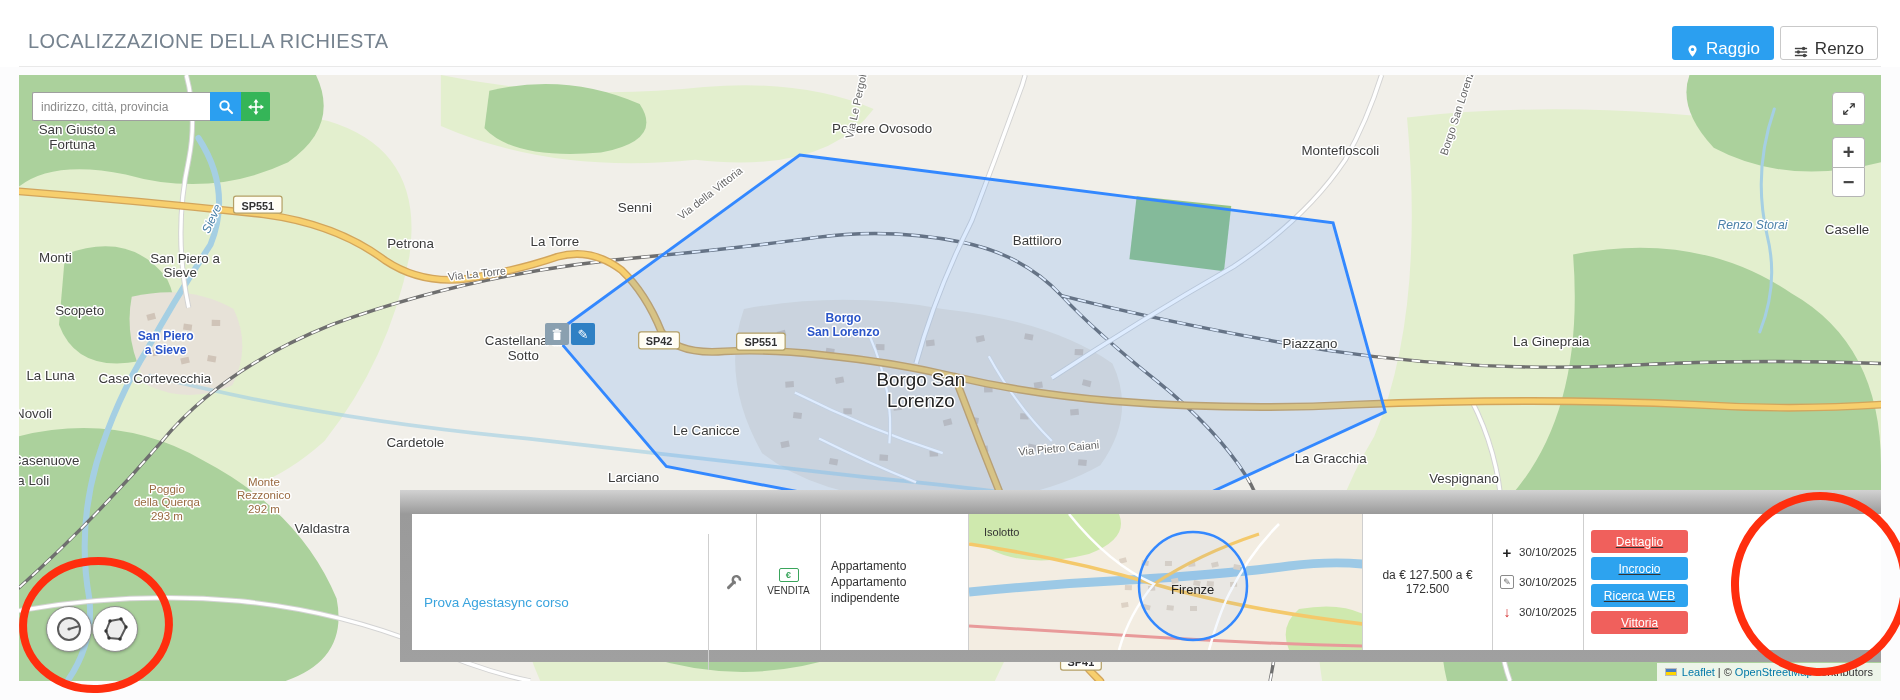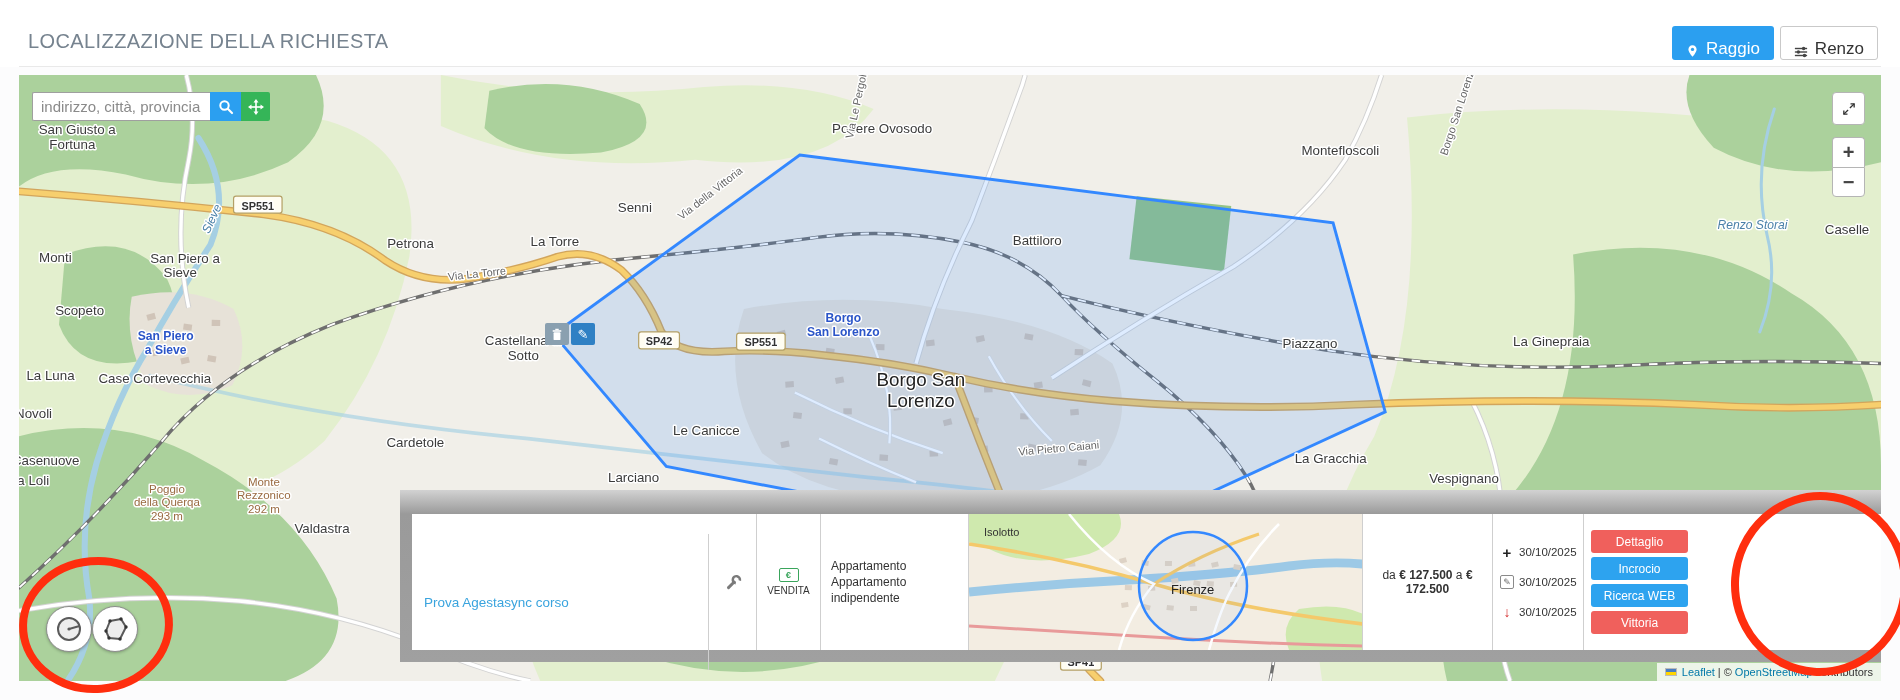--- a/index.html
+++ b/index.html
@@ -33,21 +33,21 @@
   .road-w-c { stroke:#d3d3d3; stroke-width:4.4; fill:none; }
   .road-w   { stroke:#ffffff; stroke-width:2.8; fill:none; }
   .road-t-c { stroke:#dedede; stroke-width:3; fill:none; }
   .road-t   { stroke:#ffffff; stroke-width:1.8; fill:none; }
   .rail     { stroke:#6f6f6f; stroke-width:2.8; fill:none; }
   .rail-d   { stroke:#ffffff; stroke-width:1.6; fill:none; stroke-dasharray:7 7; }
   .river    { stroke:#a5cfe3; fill:none; stroke-linecap:round; }
 
   
   #search-control { position:absolute; left:13px; top:17px; display:flex; z-index:6; }
-  #search-input { width:178px; height:29px; border:1px solid #9f9f9f; border-right:none; padding:0 8px; font-size:15px; color:#333; border-radius:2px 0 0 2px; outline:none; }
+  #search-input { width:178px; height:29px; border:1px solid #9f9f9f; border-right:none; padding:0 8px; font-size:12px; color:#333; border-radius:2px 0 0 2px; outline:none; }
   #search-input::placeholder { color:#8a8a8a; }
   .sq-btn { height:29px; border:none; cursor:pointer; display:flex; align-items:center; justify-content:center; }
   #search-btn { width:31px; background:var(--accent-blue,#2b9ff0); }
   #locate-btn { width:29px; background:var(--success-green,#35b558); border-radius:0 2px 2px 0; }
 
   #fullscreen-btn { position:absolute; right:16px; top:17px; width:33px; height:33px; background:#fff; border:1px solid #b5b5b5; border-radius:4px; z-index:6; display:flex; align-items:center; justify-content:center; cursor:pointer; }
   #zoom-control { position:absolute; right:16px; top:62px; width:33px; z-index:6; }
   .zoom-btn { width:33px; height:30px; background:#fff; border:1px solid #b5b5b5; font-size:20px; font-weight:bold; color:#444; display:flex; align-items:center; justify-content:center; cursor:pointer; }
   #zoom-in { border-radius:4px 4px 0 0; border-bottom:none; }
   #zoom-out { border-radius:0 0 4px 4px; }
@@ -67,26 +67,26 @@
 
   
   #result-row { position:absolute; left:381px; top:415px; width:1481px; height:172px; z-index:10;
     background:linear-gradient(180deg,#d2d2d2,#9a9a9a 24px,#a0a0a0); padding:24px 0 12px 12px; }
   #result-cells { display:flex; height:136px; background:#fff; }
   .cell { border-right:1px solid #cfcfcf; height:100%; display:flex; flex-direction:column; justify-content:center; align-items:center; font-size:12px; color:#333; overflow:hidden; }
   .c1 { width:297px; align-items:flex-start; padding-left:12px;margin-top:20px; }
   .c2 { width:48px; } .c3 { width:64px; } .c4 { width:148px; align-items:flex-start; padding-left:10px; }
   .c5 { width:394px; padding:0; } .c6 { width:130px; padding:0 6px; text-align:center; }
   .c7 { width:108px; } .c8 { width:78px; } .c9 { width:91px; align-items:flex-start; padding-left:7px; }
-  .c10 { width:111px; border-right:none; }
+  .c10 { width:111px; border-right:none;text-decoration:underline; }
   #row-title { color:var(--link-blue,#3aa4de); font-size:13.5px; cursor:pointer; }
   .sale-icon { display:inline-block; width:20px; height:14px; border:1.5px solid #3aa55c; border-radius:2px; color:#3aa55c; font-size:9.5px; font-weight:bold; line-height:12px; text-align:center; margin-bottom:3px; }
   #contract-label { font-weight:normal; font-size:10px; }
   .type-line { line-height:16px; font-size:12px; }
-  .num { font-weight:bold; }
+  .num { font-weight:normal; }
   .date-row { display:flex; align-items:center; gap:5px; height:26px; }
   .date-row + .date-row { margin-top:4px; }
   .date-txt { font-size:11.5px; color:#333; }
   .ic-plus { font-weight:900; font-size:15px; color:#222; width:14px; text-align:center; cursor:pointer; }
   .ic-edit { display:inline-block; width:14px; height:14px; border:1.5px solid #8a8a8a; border-radius:2px; font-size:9px; line-height:12px; color:#666; text-align:center; cursor:pointer; }
   .ic-down { font-weight:bold; font-size:14px; color:#d63030; width:14px; text-align:center; cursor:pointer; }
   #action-buttons { display:flex; flex-direction:column; gap:4px; width:100%; padding:0 7px; }
   .act-btn { height:23px; border:none; border-radius:3px; color:#fff; font-size:12px; cursor:pointer; width:100%; font-family:"Liberation Sans",sans-serif; }
   .act-red { background:var(--button-red,#f0605c); }
   .act-blue { background:var(--button-blue,#2da3ef); }

